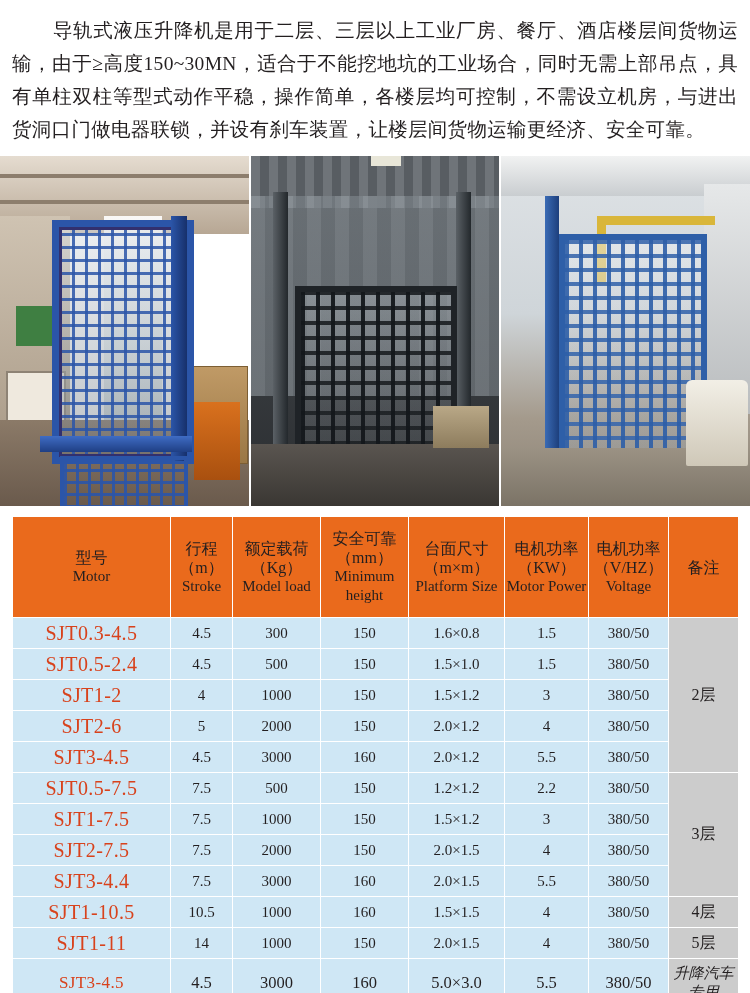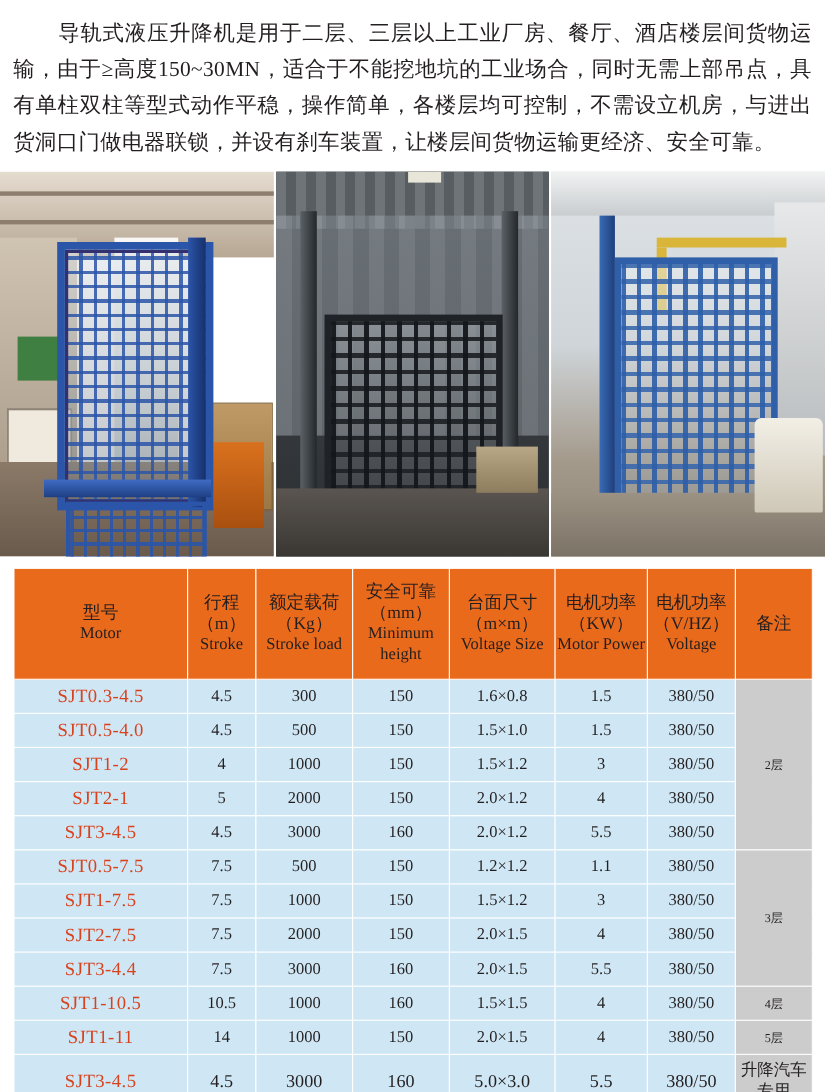--- a/index.html
+++ b/index.html
@@ -219,31 +219,31 @@
     height: 96px;
   }
   thead th .cn { display: block; font-size: 16px; }
   thead th .en { display: block; font-size: 15px; }
   tbody td {
     height: 26px;
     background: #cfe7f5;
   }
   tbody td.model {
     color: #d8421c;
-    font-size: 17px;
+    font-size: 20px;
     letter-spacing: .4px;
   }
   tbody td.note {
     background: #cccccc;
     color: #231f20;
-    font-size: 11px;
+    font-size: 16px;
   }
   tbody tr.last td { height: 44px; font-size: 16.5px; }
   tbody tr.last td.model { font-size: 17px; }
-  .note small { display: block; line-height: 19px; font-size: 15px; }
+  .note small { display: block; line-height: 19px; font-size: 15px; font-style: italic; }
 </style>
 </head>
 <body>
 
 <div class="page">
 
   <div class="intro">导轨式液压升降机是用于二层、三层以上工业厂房、餐厅、酒店楼层间货物运输，由于≥高度150~30MN，适合于不能挖地坑的工业场合，同时无需上部吊点，具有单柱双柱等型式动作平稳，操作简单，各楼层均可控制，不需设立机房，与进出货洞口门做电器联锁，并设有刹车装置，让楼层间货物运输更经济、安全可靠。</div>
 
   <div class="photos">
     <div class="photo p1">
@@ -302,31 +302,31 @@
           <span class="en">Motor</span>
         </th>
         <th>
           <span class="cn">行程</span>
           <span class="cn">（m）</span>
           <span class="en">Stroke</span>
         </th>
         <th>
           <span class="cn">额定载荷</span>
           <span class="cn">（Kg）</span>
-          <span class="en">Stroke load</span>
+          <span class="en">Model load</span>
         </th>
         <th>
           <span class="cn">安全可靠</span>
           <span class="cn">（mm）</span>
           <span class="en">Minimum height</span>
         </th>
         <th>
           <span class="cn">台面尺寸</span>
           <span class="cn">（m×m）</span>
-          <span class="en">Voltage Size</span>
+          <span class="en">Platform Size</span>
         </th>
         <th>
           <span class="cn">电机功率</span>
           <span class="cn">（KW）</span>
           <span class="en">Motor Power</span>
         </th>
         <th>
           <span class="cn">电机功率</span>
           <span class="cn">（V/HZ）</span>
           <span class="en">Voltage</span>
@@ -341,39 +341,39 @@
         <td class="model">SJT0.3-4.5</td>
         <td>4.5</td>
         <td>300</td>
         <td>150</td>
         <td>1.6×0.8</td>
         <td>1.5</td>
         <td>380/50</td>
         <td class="note" rowspan="5">2层</td>
       </tr>
       <tr>
-        <td class="model">SJT0.5-4.0</td>
+        <td class="model">SJT0.5-2.4</td>
         <td>4.5</td>
         <td>500</td>
         <td>150</td>
         <td>1.5×1.0</td>
         <td>1.5</td>
         <td>380/50</td>
       </tr>
       <tr>
         <td class="model">SJT1-2</td>
         <td>4</td>
         <td>1000</td>
         <td>150</td>
         <td>1.5×1.2</td>
         <td>3</td>
         <td>380/50</td>
       </tr>
       <tr>
-        <td class="model">SJT2-1</td>
+        <td class="model">SJT2-6</td>
         <td>5</td>
         <td>2000</td>
         <td>150</td>
         <td>2.0×1.2</td>
         <td>4</td>
         <td>380/50</td>
       </tr>
       <tr>
         <td class="model">SJT3-4.5</td>
         <td>4.5</td>
@@ -383,21 +383,21 @@
         <td>5.5</td>
         <td>380/50</td>
       </tr>
 
       <tr>
         <td class="model">SJT0.5-7.5</td>
         <td>7.5</td>
         <td>500</td>
         <td>150</td>
         <td>1.2×1.2</td>
-        <td>1.1</td>
+        <td>2.2</td>
         <td>380/50</td>
         <td class="note" rowspan="4">3层</td>
       </tr>
       <tr>
         <td class="model">SJT1-7.5</td>
         <td>7.5</td>
         <td>1000</td>
         <td>150</td>
         <td>1.5×1.2</td>
         <td>3</td>

